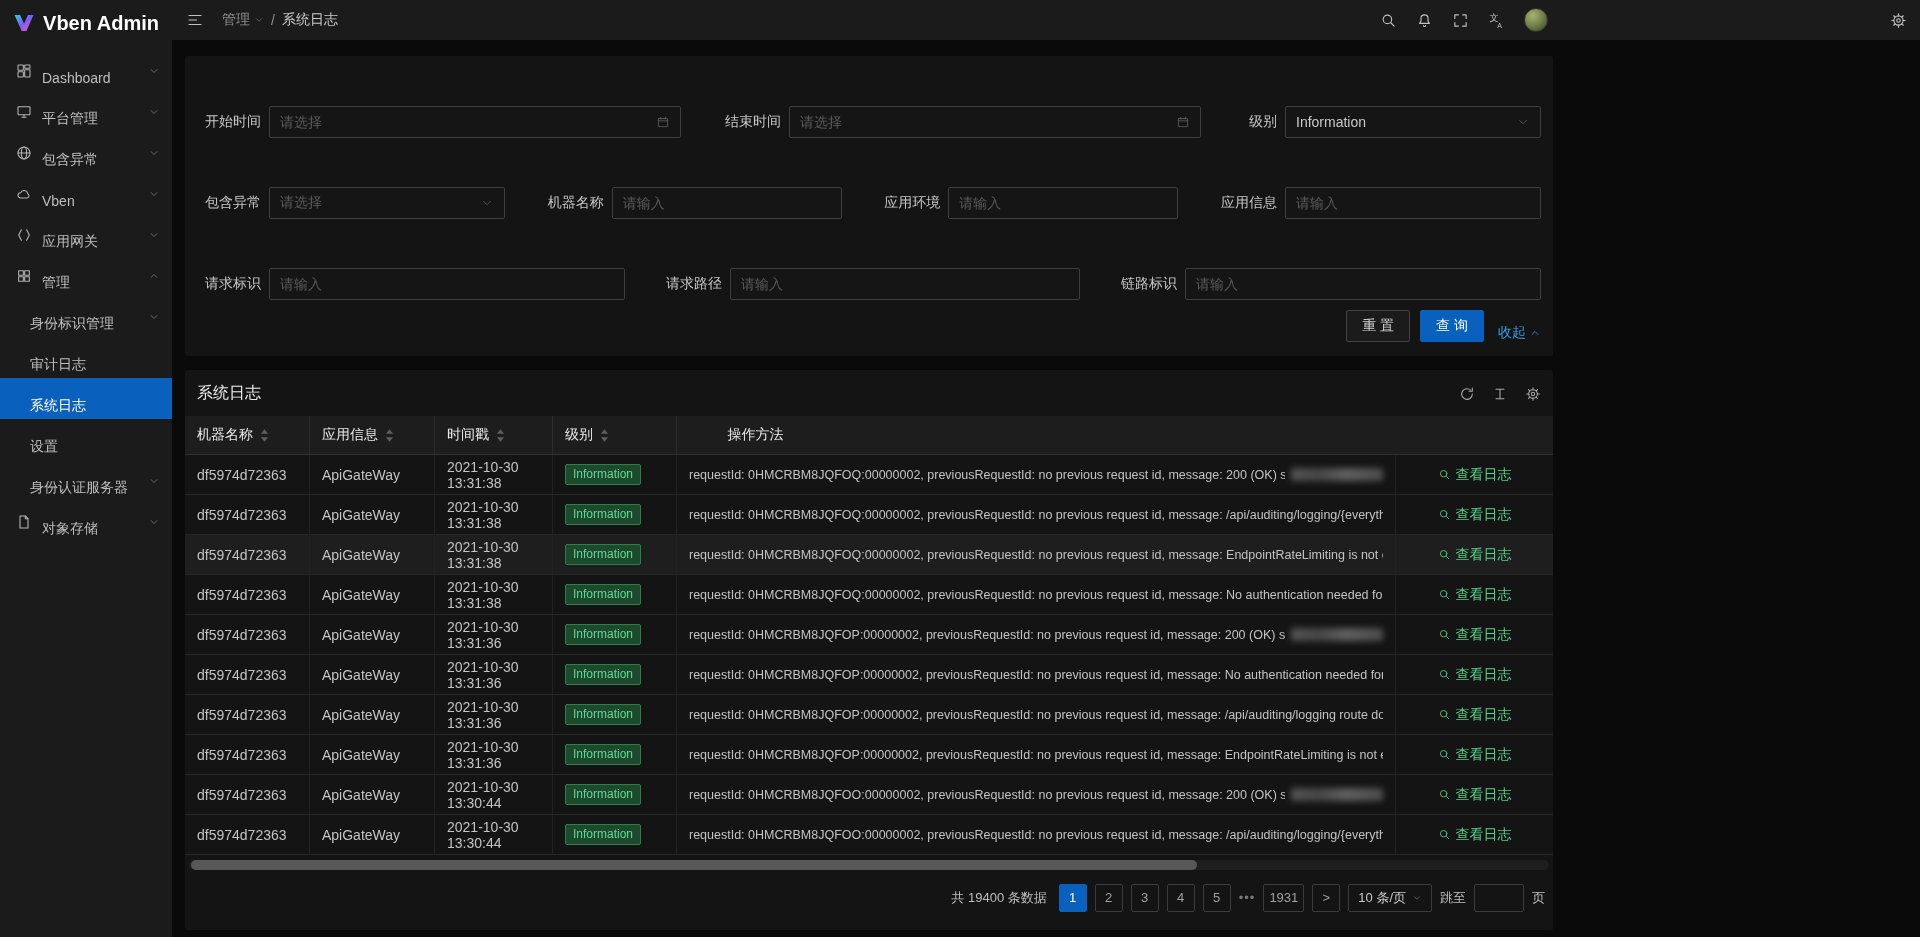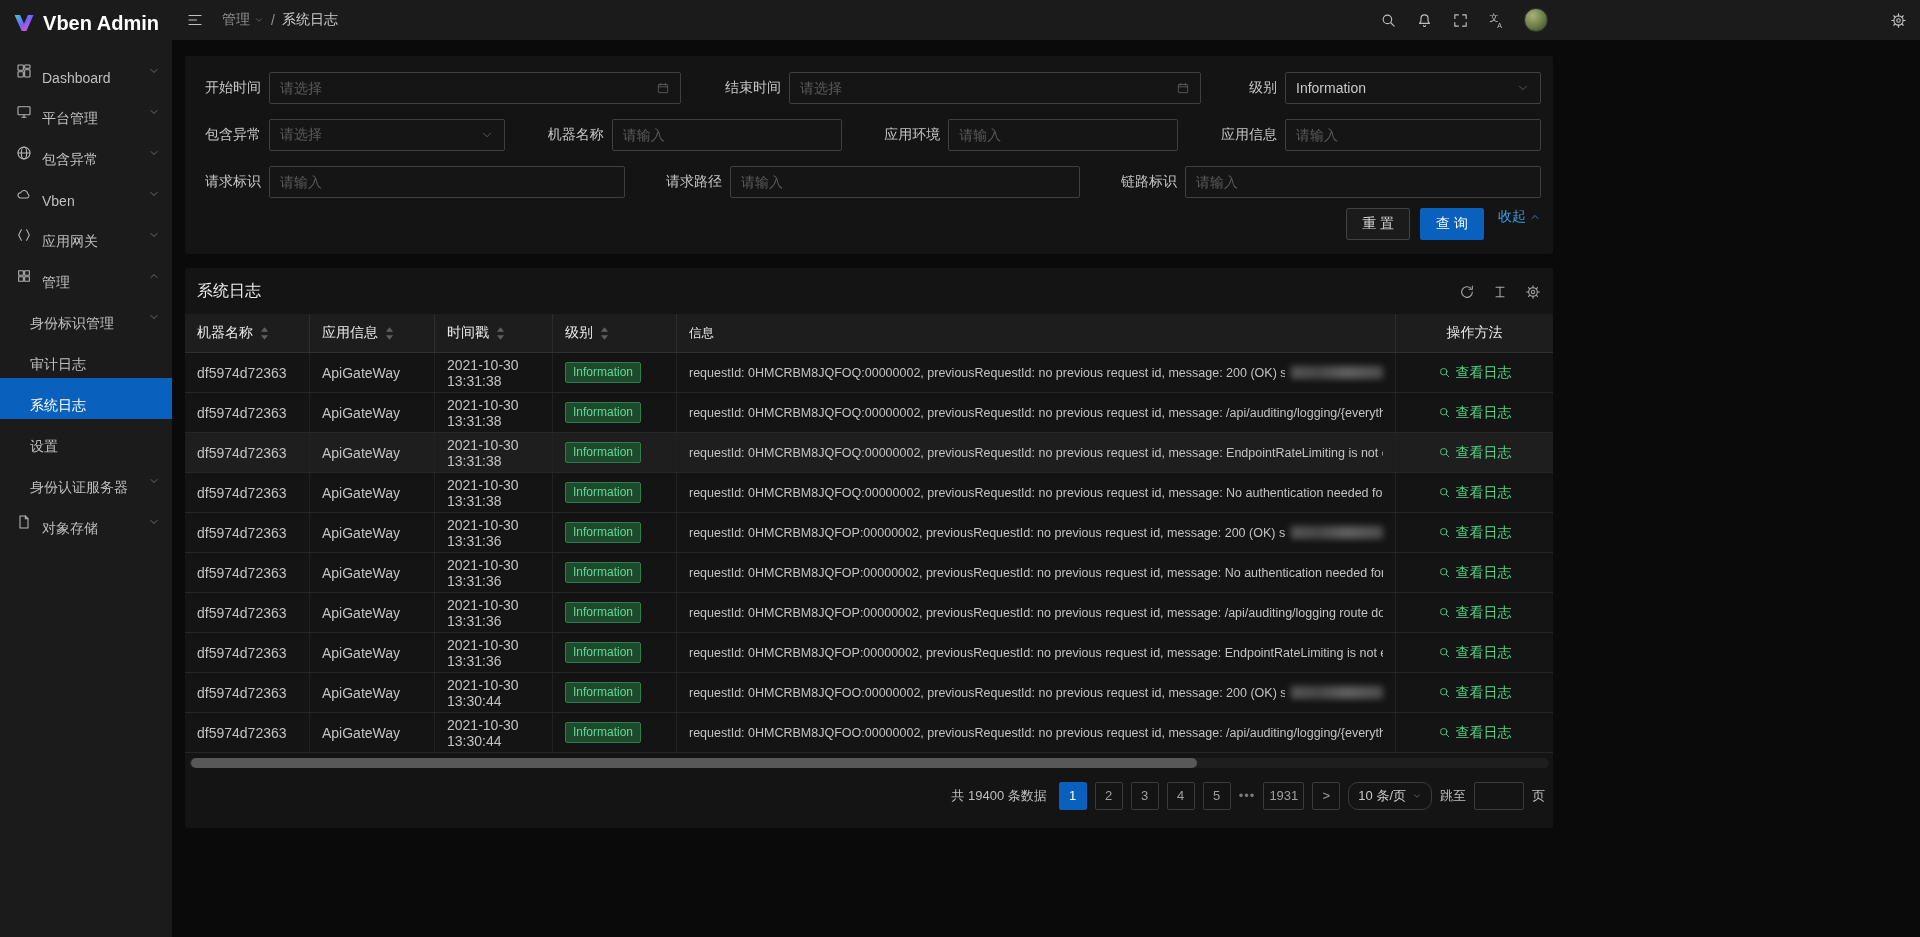--- a/index.html
+++ b/index.html
@@ -37,34 +37,34 @@
   .settings-corner { position:absolute; right:13px; top:0; height:40px; display:flex; align-items:center; }
 
   
   .main { position:absolute; left:172px; top:40px; right:0; bottom:0; background:#0a0a0a; }
   .page { margin:16px 0 0 13px; width:1368px; }
   .card { background:#141414; border-radius:2px; }
 
   
   .form-card { padding:16px 12px 14px; }
   .f-row { display:flex; justify-content:space-between; align-items:center; margin-bottom:15px; }
-  .f-item { display:flex; align-items:center; }
+  .f-item { display:flex; align-items:center;margin-top:34px; }
   .f-label { text-align:right; margin-right:8px; color:#c6c6c6; white-space:nowrap; }
   .lw-64 { width:64px; } .lw-40 { width:40px; }
   .control { position:relative; display:flex; align-items:center; height:32px; background:#151515;
     border:1px solid #3f3f3f; border-radius:2px; padding:0 10px; }
   .control input { width:100%; background:transparent; border:none; outline:none; color:#c9c9c9;
     font-size:14px; font-family:inherit; padding:0; }
   .control input::placeholder { color:#5a5a5a; }
   .sel-placeholder { color:#5a5a5a; flex:1; white-space:nowrap; overflow:hidden; }
   .sel-value { color:#c9c9c9; flex:1; white-space:nowrap; }
   .suffix { margin-left:8px; color:#5a5a5a; flex:none; width:14px; height:14px; }
   .w412 { width:412px; } .w256 { width:256px; } .w236 { width:236px; }
   .w230 { width:230px; } .w356 { width:356px; } .w350 { width:350px; }
-  .f-actions { display:flex; justify-content:flex-end; align-items:flex-start; gap:10px; margin-top:4px; }
+  .f-actions { display:flex; justify-content:flex-end; align-items:flex-end; gap:10px; margin-top:4px; }
   .btn { height:32px; padding:0 15px; border-radius:2px; font-size:14px; display:flex; align-items:center; cursor:pointer; border:1px solid transparent; }
   .btn-default { background:#1b1b1b; border-color:#424242; color:#d2d2d2; }
   .btn-primary { background:#0960bd; border-color:#0960bd; color:#ffffff; }
   .link-collapse { color:#379ee8; display:flex; align-items:center; gap:3px; cursor:pointer; margin-left:4px; }
   .link-collapse .chev { color:#379ee8; }
 
   
   .table-card { margin-top:14px; padding-bottom:4px; }
   .panel-head { display:flex; justify-content:space-between; align-items:center; padding:13px 12px 12px; }
   .panel-title { font-size:16px; color:#ececec; }
@@ -91,21 +91,21 @@
   .hscroll { margin:5px 4px 0; height:10px; background:#1e1e1e; border-radius:5px; position:relative; }
   .hscroll-thumb { position:absolute; left:2px; top:0; height:10px; width:74%; background:#585858; border-radius:5px; cursor:pointer; }
 
   .pager { display:flex; justify-content:flex-end; align-items:center; gap:8px; padding:14px 8px 14px; font-size:13px; color:#bfbfbf; }
   .pg-total { margin-right:4px; }
   .pg-item { min-width:28px; height:28px; line-height:26px; text-align:center; background:#141414;
     border:1px solid #3c3c3c; border-radius:2px; color:#a0a0a0; padding:0 5px; cursor:pointer; }
   .pg-item.active { background:#0960bd; border-color:#0960bd; color:#ffffff; }
   .pg-dots { border:none; background:none; color:#7a7a7a; letter-spacing:1px; line-height:28px; cursor:pointer; }
   .pg-select { height:28px; display:flex; align-items:center; gap:6px; padding:0 9px; border:1px solid #3c3c3c;
-    border-radius:10px; background:#141414; color:#c9c9c9; cursor:pointer; }
+    border-radius:2px; background:#141414; color:#c9c9c9; cursor:pointer; }
   .pg-select .chev { width:10px; height:10px; }
   .pg-jump-input { width:50px; height:28px; background:#141414; border:1px solid #3c3c3c; border-radius:2px;
     color:#c9c9c9; text-align:center; font-family:inherit; outline:none; }
 </style>
 </head>
 <body>
 
 <aside class="sidebar">
   <div class="logo">
     <svg width="24" height="24" viewBox="0 0 28 28">
@@ -439,23 +439,20 @@
                 <path d="M5 15L1 10h8z"></path>
               </svg>
         </div>
         <div class="th cw-level">
           <span>级别</span>
           <svg class="sorter" width="9" height="15" viewBox="0 0 10 16" fill="currentColor">
                 <path d="M5 1l4 5H1z"></path>
                 <path d="M5 15L1 10h8z"></path>
               </svg>
         </div>
-        <div class="th cw-msg">
-          <span>信息</span>
-        </div>
         <div class="th cw-actions" style="justify-content:center;">
           <span>操作方法</span>
         </div>
       </div>
 
       <div class="tr">
         <div class="td cw-machine">df5974d72363</div>
         <div class="td cw-app">ApiGateWay</div>
         <div class="td cw-ts">2021-10-30 13:31:38</div>
         <div class="td cw-level">

